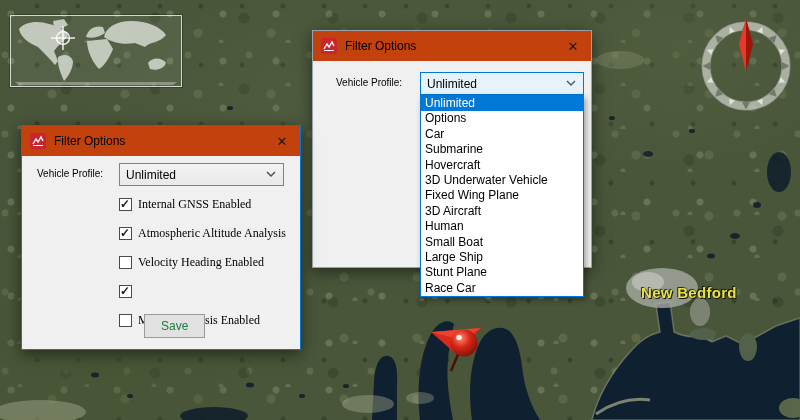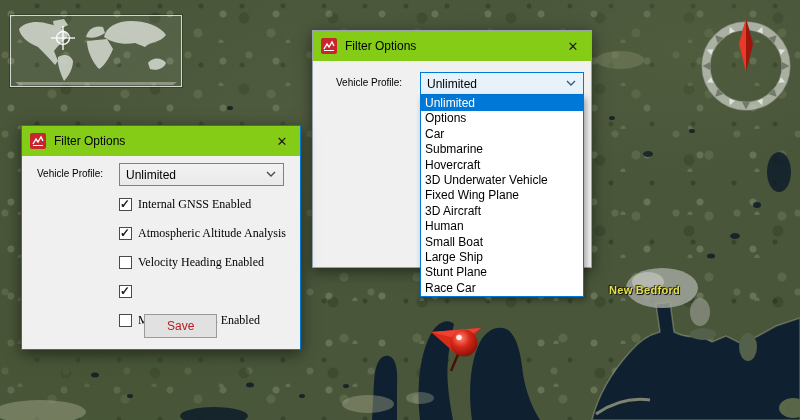--- a/index.html
+++ b/index.html
@@ -16,36 +16,36 @@
       radial-gradient(circle 5px at 66px 18px, rgba(45,58,32,.38) 0 5px, transparent 6px),
       radial-gradient(circle 3px at 5px 55px, rgba(156,168,128,.25) 0 3px, transparent 4px);
     background-size: 53px 47px, 41px 59px, 73px 61px, 67px 43px, 89px 71px, 61px 79px;}
   .map::after{content:"";position:absolute;inset:0;pointer-events:none;
     background:
       radial-gradient(ellipse 300px 200px at 12% 85%, rgba(70,85,50,.5), transparent 70%),
       radial-gradient(ellipse 260px 180px at 85% 12%, rgba(88,100,66,.45), transparent 70%),
       radial-gradient(ellipse 400px 240px at 45% 30%, rgba(96,108,74,.30), transparent 70%);}
   .map-art{position:absolute;left:0;top:0;}
 
-  .place-label{position:absolute;left:609px;top:284px;color:#e8e24a;font-size:11px;font-weight:bold;
+  .place-label{position:absolute;left:641px;top:284px;color:#e8e24a;font-size:15px;font-weight:bold;
     text-shadow:1px 1px 0 #1a1a1a, -1px -1px 0 rgba(0,0,0,.6), 0 0 2px #000;letter-spacing:.3px;}
 
   
   .overview{position:absolute;left:10px;top:15px;width:170px;height:70px;
     border:1px solid rgba(255,255,255,.75);background:rgba(190,200,175,.10);
     box-shadow:0 0 0 1px rgba(0,0,0,.25);}
 
   
   .compass{position:absolute;left:697px;top:14px;width:100px;height:100px;}
 
   
   .dialog{position:absolute;background:#f0f0f0;box-shadow:0 4px 14px rgba(0,0,0,.5);}
   .dialog.left{left:21px;top:125px;width:278px;height:223px;border:1px solid #0078d7;z-index:10;}
   .dialog.top{left:312px;top:30px;width:278px;height:236px;border:1px solid #98a2ac;z-index:9;}
-  .titlebar{height:30px;background:#84cc16;display:flex;align-items:center;padding-left:8px;}
+  .titlebar{height:30px;background:#c2410c;display:flex;align-items:center;padding-left:8px;}
   .title-icon{width:16px;height:16px;margin-right:8px;flex:none;}
   .title-text{font-size:12px;color:#000;}
   .close-btn{margin-left:auto;width:36px;height:30px;display:flex;align-items:center;justify-content:center;
     font-size:13px;color:#1a1a1a;cursor:default;}
 
   .field-label{position:absolute;font-size:10px;color:#000;}
   .combo{position:absolute;height:23px;box-sizing:border-box;display:flex;align-items:center;
     padding-left:6px;font-size:12px;color:#000;}
   .combo .chev{margin-left:auto;margin-right:7px;display:flex;}
   .combo.plain{border:1px solid #818181;background:linear-gradient(#f3f3f3,#e9e9e9);}
@@ -63,22 +63,22 @@
   .dd-item.selected{background:#0078d7;color:#fff;}
 
   .cb-list{position:absolute;left:97px;top:64px;}
   .cb-row{display:flex;align-items:center;height:29px;font-family:Liberation Serif, serif;}
   .cb{width:13px;height:13px;box-sizing:border-box;border:1px solid #4a4a4a;background:#fff;
     position:relative;flex:none;margin-right:6px;}
   .cb.checked::after{content:"✓";position:absolute;left:0px;top:-2px;font-size:12px;
     font-weight:bold;color:#1a1a1a;}
   .cb-label{font-size:12px;color:#000;white-space:nowrap;}
 
-  .save-btn{position:absolute;left:122px;top:188px;font-size:12px;color:#b91c1c;
-    background:#e1e1e1;border:1px solid #9a9a9a;padding:4px 22px;font-family:inherit;}
+  .save-btn{position:absolute;left:122px;top:188px;font-size:12px;color:#15803d;
+    background:#e1e1e1;border:1px solid #9a9a9a;padding:4px 16px;font-family:inherit;}
 </style>
 </head>
 <body>
 
 <div class="stage">
 
   <div class="map"></div>
 
   <svg class="map-art" width="800" height="420" viewBox="0 0 800 420">
     <defs>

